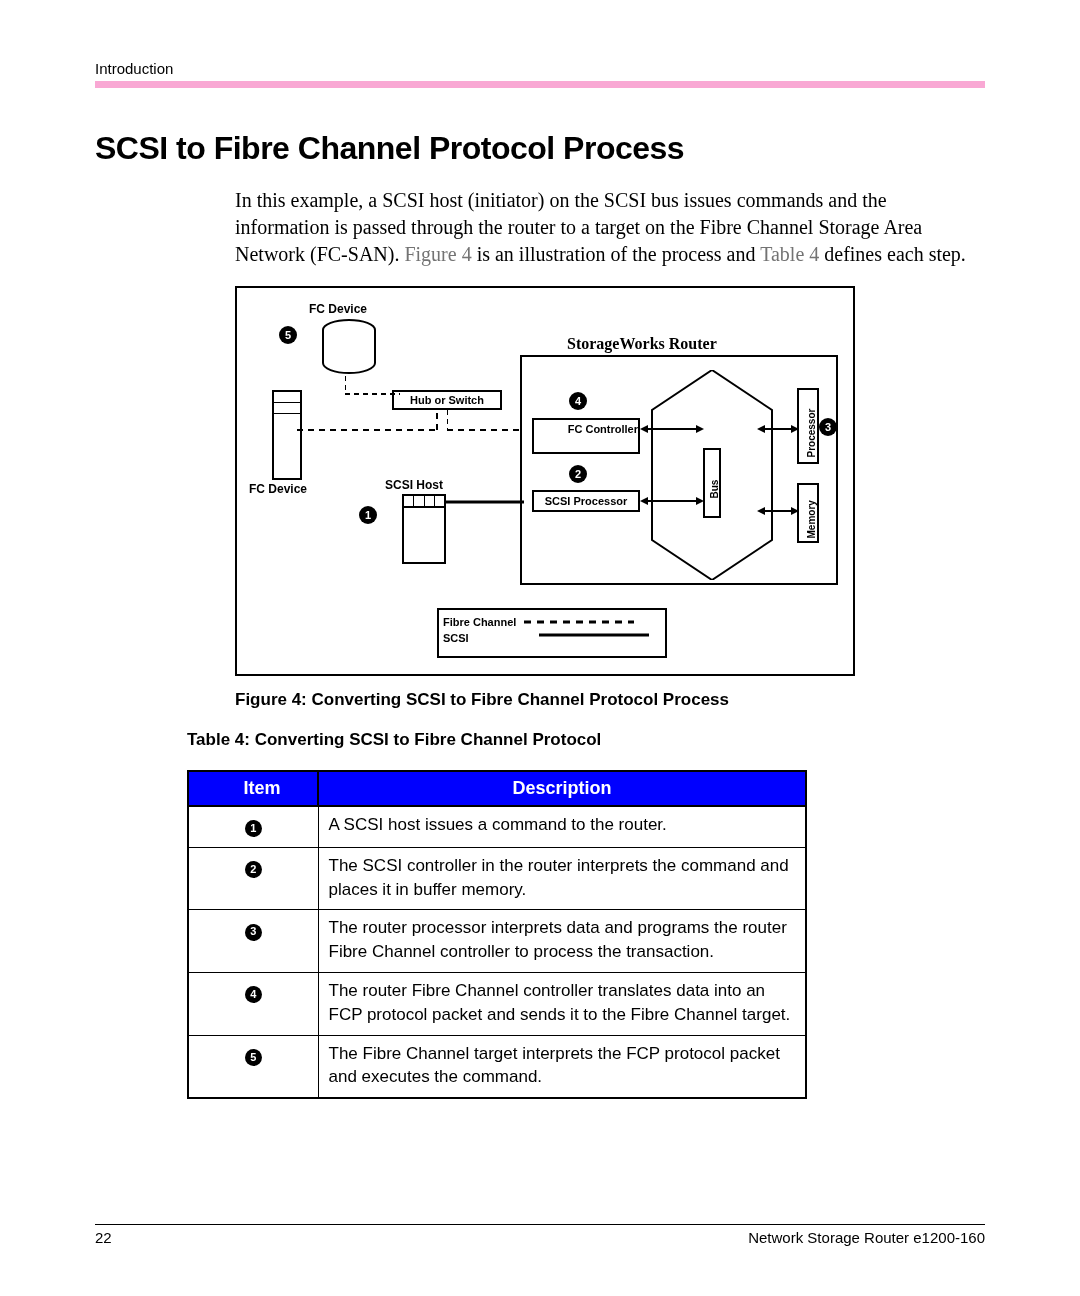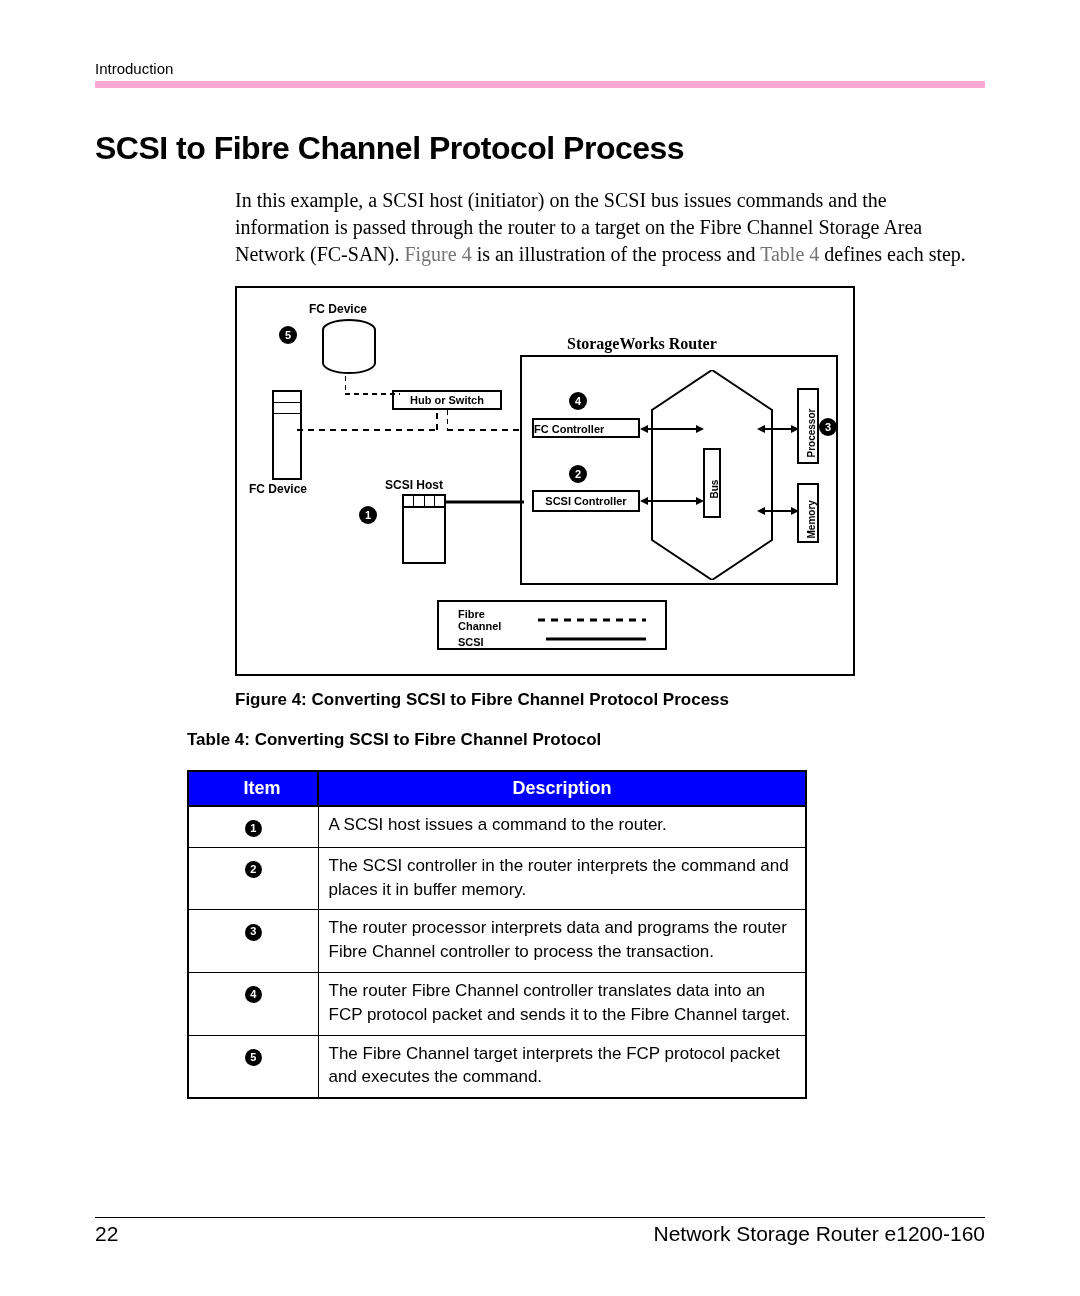--- a/index.html
+++ b/index.html
@@ -95,21 +95,21 @@
     font-size: 11px;
   }
   .footer {
     position: absolute;
     bottom: 50px;
     left: 95px;
     right: 95px;
     border-top: 1px solid #000;
     padding-top: 4px;
     font-family: "Arial Narrow", Arial, sans-serif;
-    font-size: 21px;
+    font-size: 15px;
     display: flex;
     justify-content: space-between;
   }
   
   .fig-label {
     position: absolute;
     font-family: Arial, sans-serif;
     font-weight: bold;
     font-size: 12px;
     white-space: nowrap;
@@ -198,25 +198,25 @@
 
     <div class="fig-circ" style="left:122px; top:218px;">1</div>
 
     <svg style="position:absolute; left:209px; top:210px;" width="80" height="8">
       <line x1="0" y1="4" x2="78" y2="4" stroke="#000" stroke-width="3"></line>
     </svg>
 
     <div class="fig-box" style="left:283px; top:67px; width:318px; height:230px;"></div>
     <div class="router-label" style="left:330px; top:47px;">StorageWorks Router</div>
 
-    <div class="fig-box" style="left:295px; top:130px; width:108px; height:20px; text-align:left; font-family:Arial; font-size:11px; font-weight:bold; line-height:18px;">FC Controller</div>
+    <div class="fig-box" style="left:295px; top:130px; width:108px; height:36px; text-align:right; font-family:Arial; font-size:11px; font-weight:bold; line-height:18px;">FC Controller</div>
 
     <div class="fig-circ" style="left:332px; top:104px;">4</div>
 
-    <div class="fig-box" style="left:295px; top:202px; width:108px; height:22px; text-align:center; font-family:Arial; font-size:11px; font-weight:bold; line-height:18px;">SCSI Controller</div>
+    <div class="fig-box" style="left:295px; top:202px; width:108px; height:22px; text-align:center; font-family:Arial; font-size:11px; font-weight:bold; line-height:18px;">SCSI Processor</div>
 
     <div class="fig-circ" style="left:332px; top:177px;">2</div>
 
     <div class="fig-box" style="left:466px; top:160px; width:18px; height:70px;">
       <div style="transform:rotate(-90deg); transform-origin:center; font-family:Arial; font-size:10px; font-weight:bold; position:relative; top:28px; left:-6px; width:30px;">Bus</div>
     </div>
 
     <svg style="position:absolute; left:405px; top:82px;" width="140" height="210">
       <polygon points="70,0 130,40 130,170 70,210 10,170 10,40" fill="none" stroke="#000" stroke-width="2"></polygon>
     </svg>
@@ -248,21 +248,21 @@
     <div class="fig-box" style="left:560px; top:195px; width:22px; height:60px;">
       <div style="transform:rotate(-90deg); transform-origin:center; font-family:Arial; font-size:10px; font-weight:bold; position:relative; top:22px; left:-14px; width:52px;">Memory</div>
     </div>
 
     <svg style="position:absolute; left:520px; top:216px;" width="42" height="14">
       <line x1="6" y1="7" x2="36" y2="7" stroke="#000" stroke-width="2"></line>
       <polygon points="0,7 8,3 8,11" fill="#000"></polygon>
       <polygon points="42,7 34,3 34,11" fill="#000"></polygon>
     </svg>
 
-    <div class="fig-box" style="left:200px; top:312px; width:230px; height:50px; padding:6px 19px; font-family:Arial; font-size:11px; font-weight:bold;">
+    <div class="fig-box" style="left:200px; top:320px; width:230px; height:50px; padding:6px 4px; font-family:Arial; font-size:11px; font-weight:bold;">
       <div style="display:flex; align-items:center; gap:8px; margin-bottom:4px;">
         <span>Fibre Channel</span>
         <svg width="110" height="6">
             <line x1="0" y1="3" x2="110" y2="3" stroke="#000" stroke-width="3" stroke-dasharray="7,6"></line>
           </svg>
       </div>
       <div style="display:flex; gap:16px;">
         <span style="width:80px; display:inline-block;">SCSI</span>
         <svg width="110" height="6">
             <line x1="0" y1="3" x2="110" y2="3" stroke="#000" stroke-width="3"></line>

